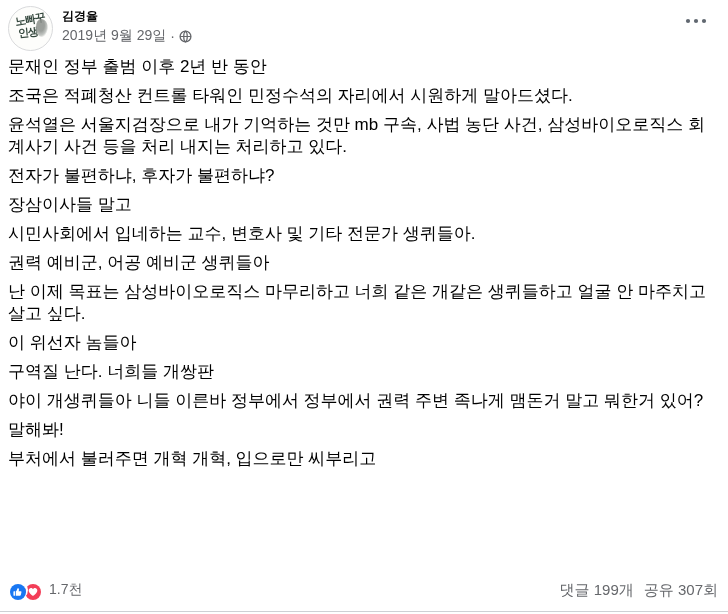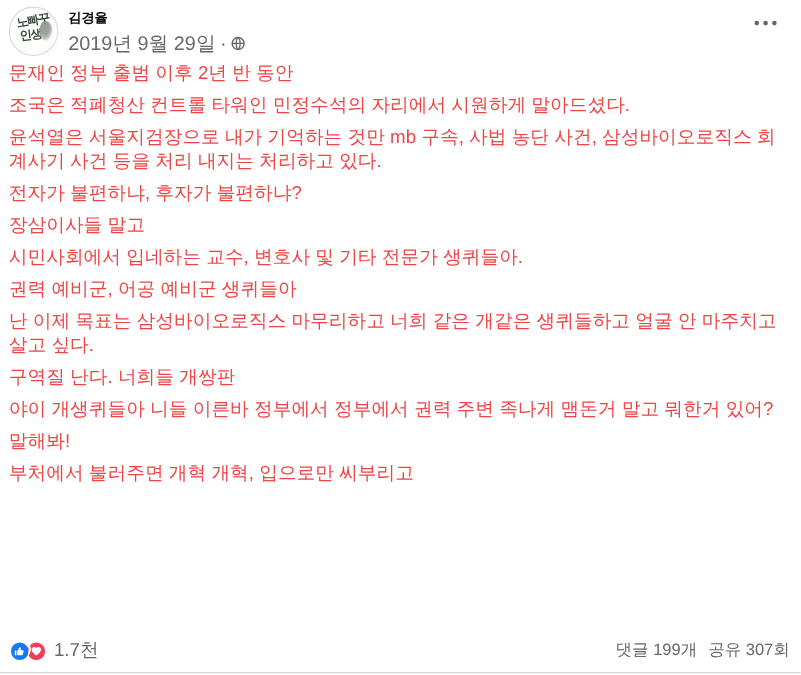--- a/index.html
+++ b/index.html
@@ -27,46 +27,46 @@
   .av-line1 { top: 7px; left: 6px; font-size: 11px; transform: rotate(-10deg); }
   .av-line2 { top: 20px; left: 9px; font-size: 11px; transform: rotate(-6deg); }
   .av-face {
     position: absolute; right: 4px; top: 12px; width: 12px; height: 18px;
     background: radial-gradient(ellipse at 40% 35%, #8a8f8a 0 35%, #b9bdb9 60%, transparent 75%);
     border-radius: 45% 55% 50% 50%;
     opacity: .85;
   }
   .header-info { margin-left: 9px; padding-top: 3px; }
   .author { font-size: 12px; font-weight: bold; color: #050505; line-height: 1.2; cursor: pointer; }
-  .meta { margin-top: 4px; display: flex; align-items: center; gap: 4px; font-size: 18px; color: #65676b; }
+  .meta { margin-top: 4px; display: flex; align-items: center; gap: 4px; font-size: 14px; color: #65676b; }
   .meta .sep { color: #65676b; }
   .more-btn {
     position: absolute; top: 10px; right: 18px;
     width: 28px; height: 22px; display: flex; align-items: center; justify-content: center;
     border-radius: 4px; cursor: pointer;
   }
 
   
-  .content { padding: 3px 8px 0 8px; font-size: 17px; color: #ef4444; }
+  .content { padding: 3px 8px 0 8px; font-size: 17px; color: #000000; }
   .content p { margin: 0 0 7px 0; line-height: 22px; letter-spacing: 0; }
 
   
   .footer {
     position: absolute; left: 0; right: 0; bottom: 11px; height: 26px;
     display: flex; align-items: center; justify-content: space-between;
     padding: 0 10px 0 8px;
   }
   .reactions { display: flex; align-items: center; cursor: pointer; }
   .reaction-icon {
     width: 20px; height: 20px; border-radius: 50%;
     border: 2px solid #fff; display: inline-flex;
   }
   .reaction-icon.like { z-index: 2; position: relative; }
   .reaction-icon.love { margin-left: -5px; z-index: 1; position: relative; }
-  .reaction-count { margin-left: 6px; font-size: 17px; color: #65676b; }
+  .reaction-count { margin-left: 6px; font-size: 14px; color: #65676b; }
   .counts { display: flex; align-items: center; gap: 10px; font-size: 15px; color: #65676b; }
   .counts span { cursor: pointer; }
 
   .bottom-divider {
     position: absolute; left: 0; right: 0; bottom: 2px;
     border-top: 1px solid #ced0d4; height: 0;
   }
 </style>
 </head>
 <body>
@@ -105,20 +105,21 @@
 
   <div class="content">
     <p>문재인 정부 출범 이후 2년 반 동안</p>
     <p>조국은 적폐청산 컨트롤 타워인 민정수석의 자리에서 시원하게 말아드셨다.</p>
     <p>윤석열은 서울지검장으로 내가 기억하는 것만 mb 구속, 사법 농단 사건, 삼성바이오로직스 회계사기 사건 등을 처리 내지는 처리하고 있다.</p>
     <p>전자가 불편하냐, 후자가 불편하냐?</p>
     <p>장삼이사들 말고</p>
     <p>시민사회에서 입네하는 교수, 변호사 및 기타 전문가 생퀴들아.</p>
     <p>권력 예비군, 어공 예비군 생퀴들아</p>
     <p>난 이제 목표는 삼성바이오로직스 마무리하고 너희 같은 개같은 생퀴들하고 얼굴 안 마주치고 살고 싶다.</p>
+    <p>이 위선자 놈들아</p>
     <p>구역질 난다. 너희들 개쌍판</p>
     <p>야이 개생퀴들아 니들 이른바 정부에서 정부에서 권력 주변 족나게 맴돈거 말고 뭐한거 있어?</p>
     <p>말해봐!</p>
     <p>부처에서 불러주면 개혁 개혁, 입으로만 씨부리고</p>
   </div>
 
   <div class="footer">
     <div class="reactions">
       <span class="reaction-icon like">
         <svg width="20" height="20" viewBox="0 0 20 20">

